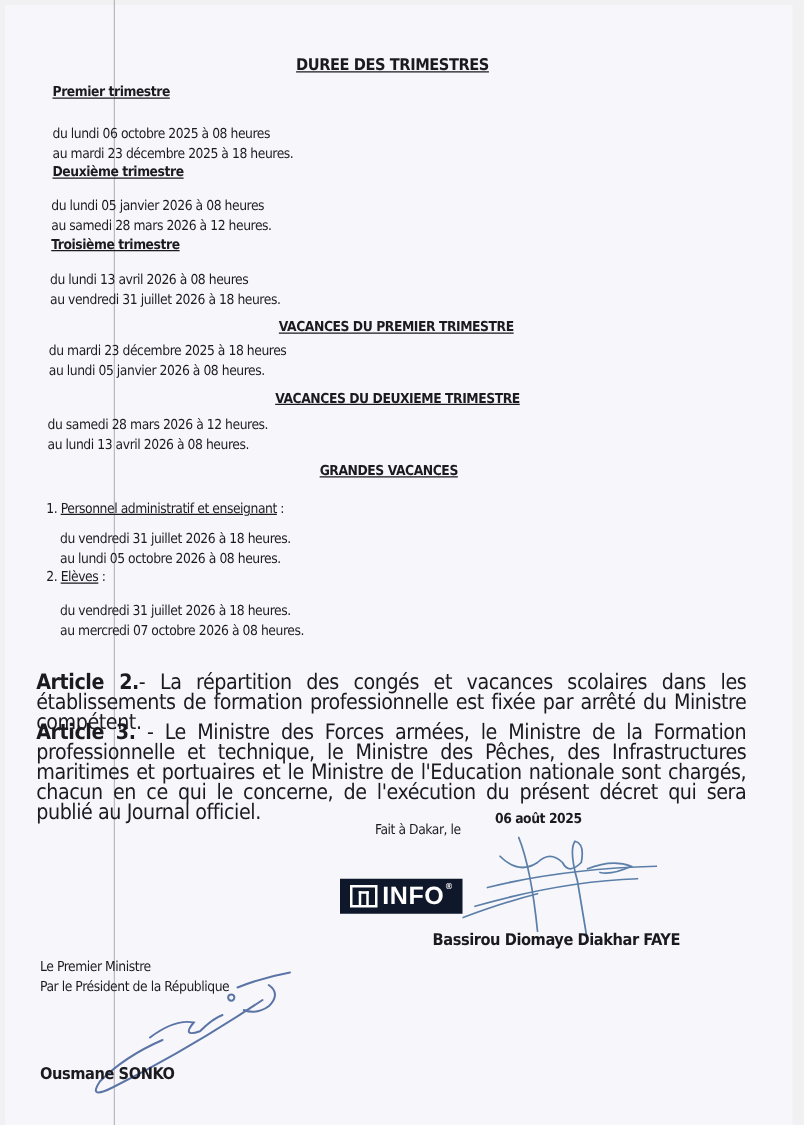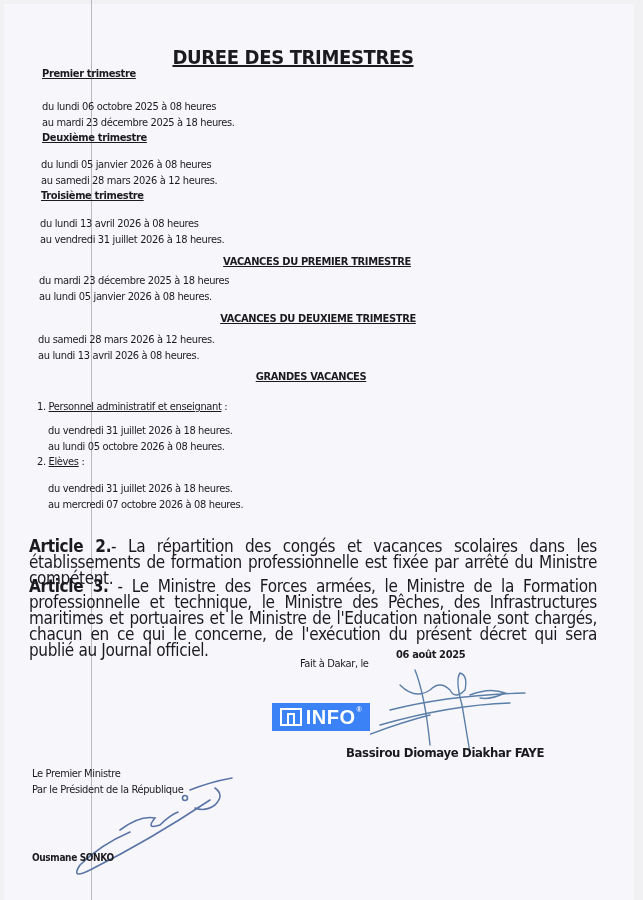--- a/index.html
+++ b/index.html
@@ -22,36 +22,36 @@
   .h { font-weight: bold; text-decoration: underline; }
   .center { transform: translateX(-50%); }
   .u { text-decoration: underline; }
   .b { font-weight: bold; }
   .para {
     position: absolute; left: 29px; width: 568px;
     font-size: 17px; line-height: 16px; letter-spacing: -0.35px; text-align: justify;
   }
   .logo {
     position: absolute; left: 272px; top: 703px; width: 98px; height: 28px;
-    background: #3b82f6; color: #fff; font-weight: bold;
+    background: #0f172a; color: #fff; font-weight: bold;
     display: flex; align-items: center; justify-content: center; font-size: 20px;
     font-family: "Liberation Sans", sans-serif; letter-spacing: 0.5px;
   }
   .logo .mark { display: inline-block; width: 22px; height: 18px; border: 2px solid #fff; margin-right: 4px; box-sizing: border-box; position: relative; }
   .logo .mark:before { content: ""; position: absolute; left: 5px; top: 3px; width: 8px; height: 11px; border: 2px solid #fff; border-bottom: none; box-sizing: border-box; }
   .logo sup { font-size: 7px; margin-left: 1px; align-self: flex-start; margin-top: 3px; }
   svg.sig { position: absolute; }
 </style>
 </head>
 <body>
 
 <div class="page"></div>
 <div class="fold"></div>
 
-<div class="t h center" style="left:293px; top:45px; font-size:20px;">DUREE DES TRIMESTRES</div>
+<div class="t h center" style="left:314px; top:45px; font-size:13px;">DUREE DES TRIMESTRES</div>
 
 <div class="t h" style="left:42px; top:67px;">Premier trimestre</div>
 <div class="t" style="left:42px; top:100px;">du lundi 06 octobre 2025 à 08 heures</div>
 <div class="t" style="left:42px; top:116px;">au mardi 23 décembre 2025 à 18 heures.</div>
 
 <div class="t h" style="left:42px; top:131px;">Deuxième trimestre</div>
 <div class="t" style="left:41px; top:158px;">du lundi 05 janvier 2026 à 08 heures</div>
 <div class="t" style="left:41px; top:174px;">au samedi 28 mars 2026 à 12 heures.</div>
 
 <div class="t h" style="left:41px; top:189px;">Troisième trimestre</div>
@@ -114,13 +114,13 @@
 <svg class="sig" style="left:40px; top:770px;" width="200" height="120" viewBox="0 0 200 120">
   <g fill="none" stroke="#5b74a6" stroke-width="1.6" stroke-linecap="round">
     <path d="M150 20 Q170 12 192 8"></path>
     <path d="M175 18 Q185 25 175 35 Q165 42 155 38"></path>
     <circle cx="145" cy="28" r="2.5"></circle>
     <path d="M80 60 Q100 45 115 48 Q105 60 120 55 Q130 45 138 42"></path>
     <path d="M170 30 Q110 70 50 100 Q30 110 40 95 Q60 75 90 62"></path>
   </g>
 </svg>
 
-<div class="t b" style="left:32px; top:852px; font-size:10px;">Ousmane SONKO</div>
+<div class="t b" style="left:32px; top:852px; font-size:13px;">Ousmane SONKO</div>
 
 </body></html>

